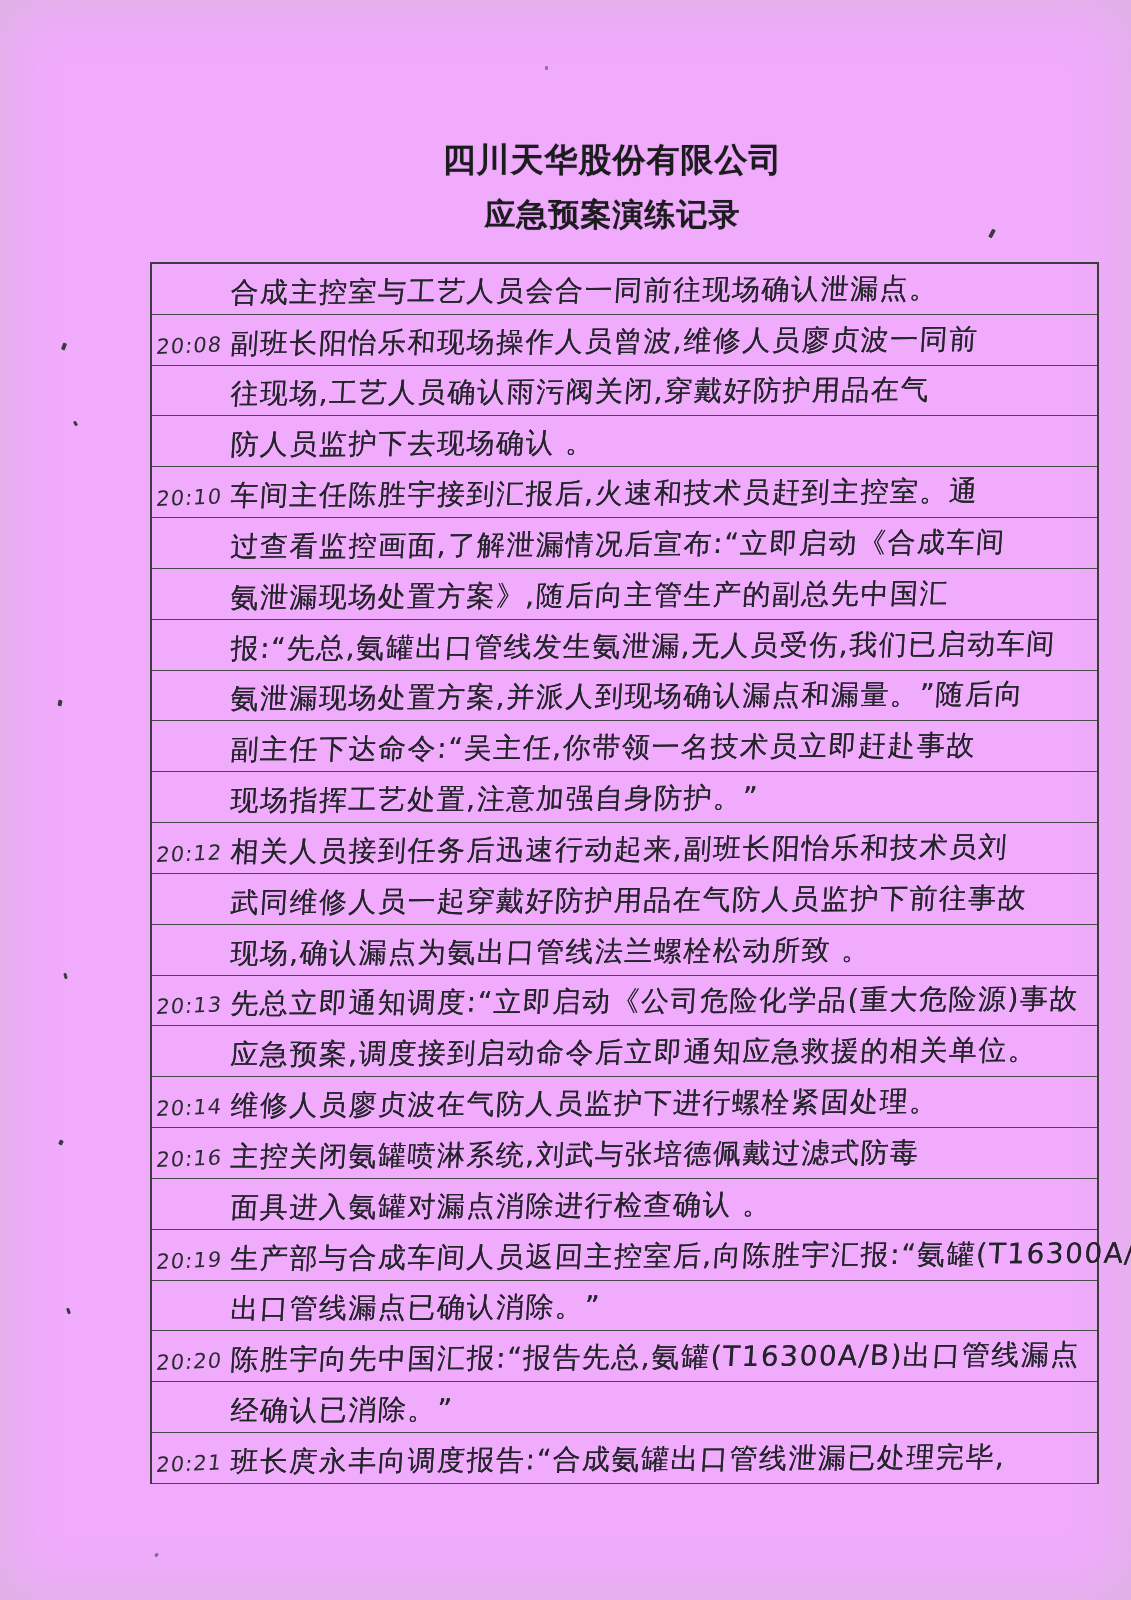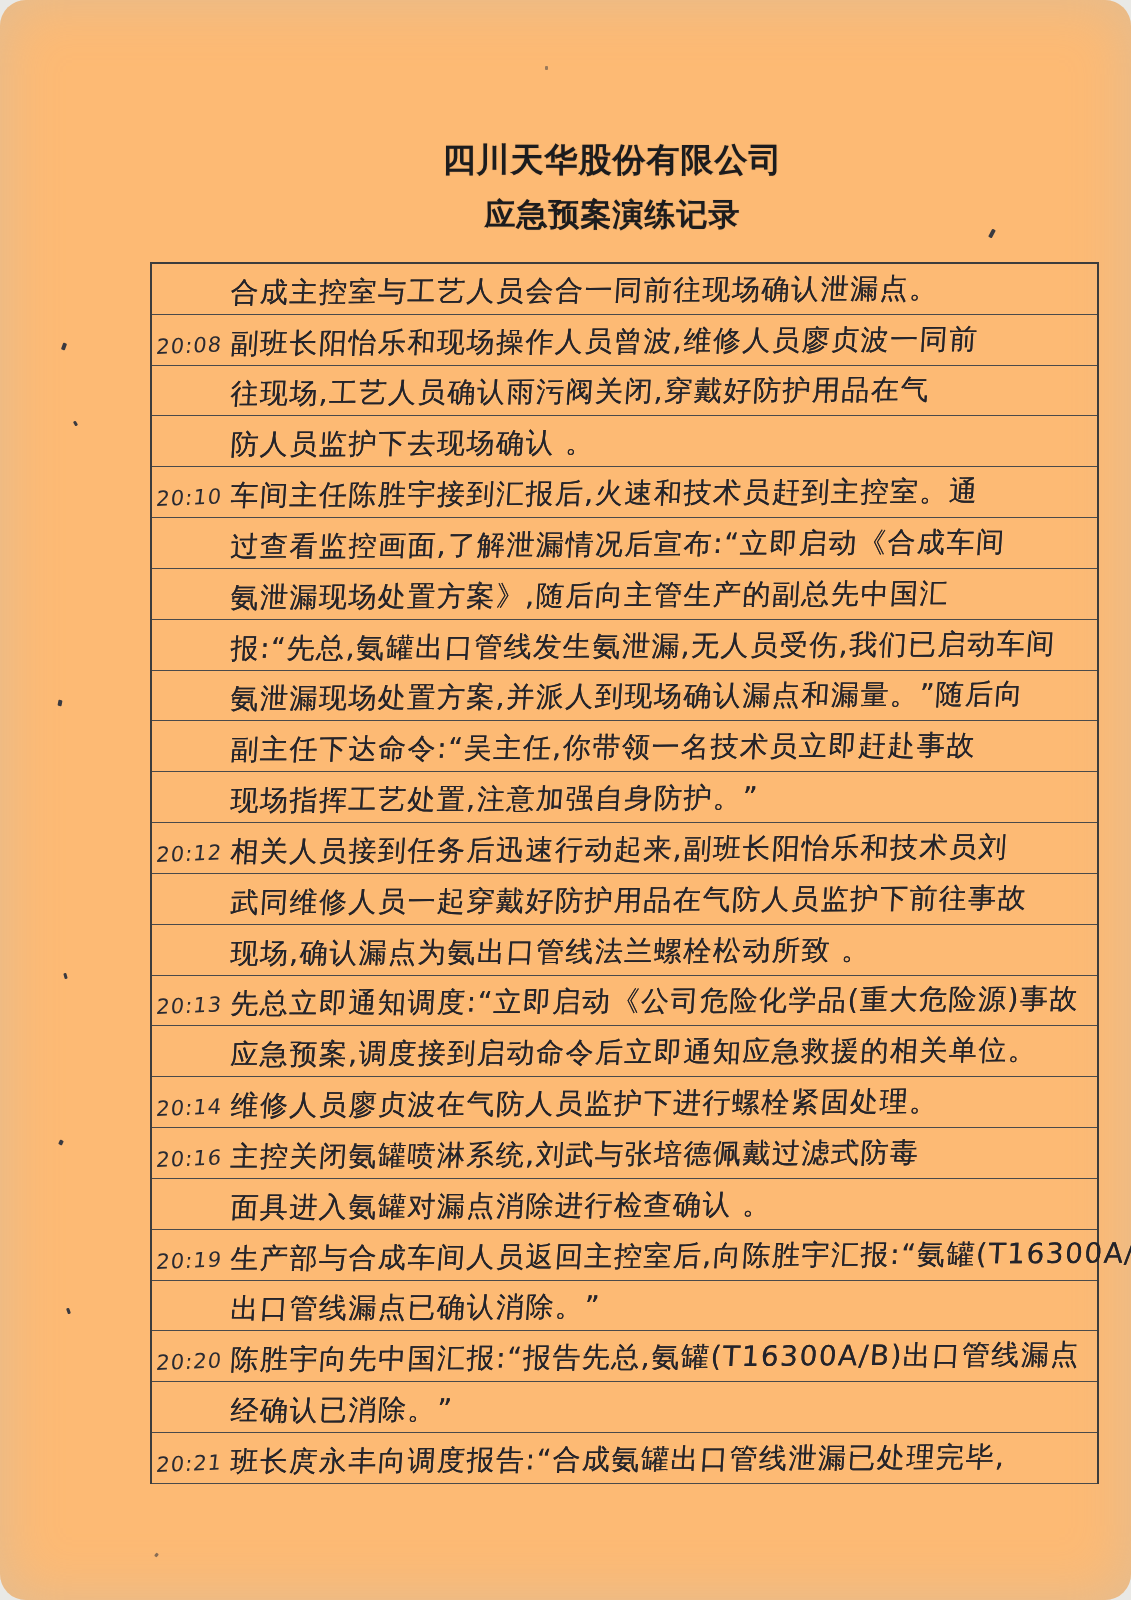--- a/index.html
+++ b/index.html
@@ -4,23 +4,22 @@
 <style>
   html,body{margin:0;padding:0;}
   body{
     width:1131px;height:1600px;
     background:#e9e9e6;
     font-family:"DejaVu Sans",sans-serif;
     position:relative;overflow:hidden;
   }
   .page{
     position:absolute;inset:0;
-    background:#fdba74;
+    background:#f0abfc;
     box-shadow:inset 0 0 60px rgba(190,190,185,.45);
-    border-radius:26px;
   }
   
   .title-block{
     position:absolute;top:138px;left:0;right:0;
     text-align:center;
     transform:translateX(47px);
     color:#1c1c1e;
   }
   .title-line1{
     font-size:33px;font-weight:700;letter-spacing:1px;

